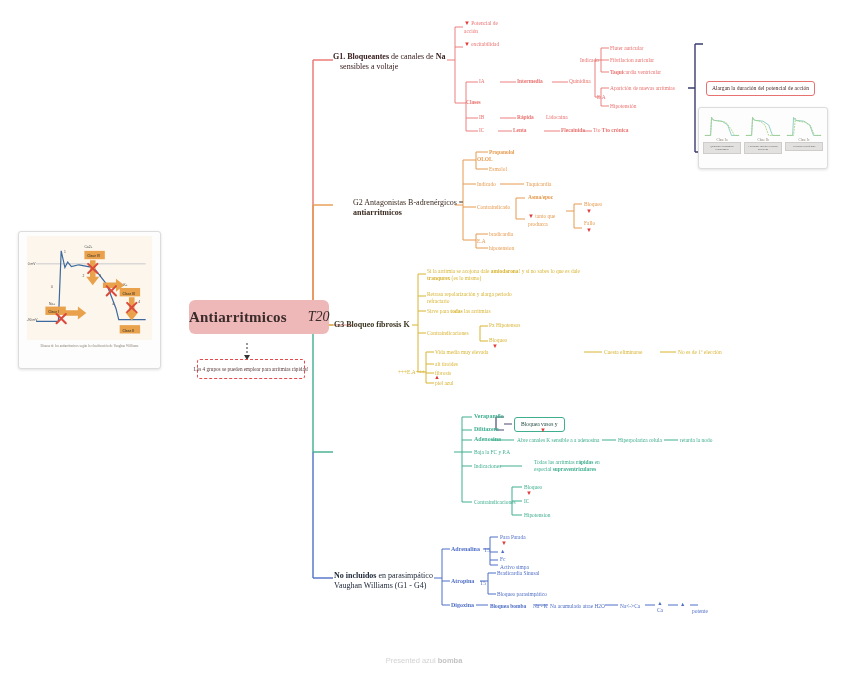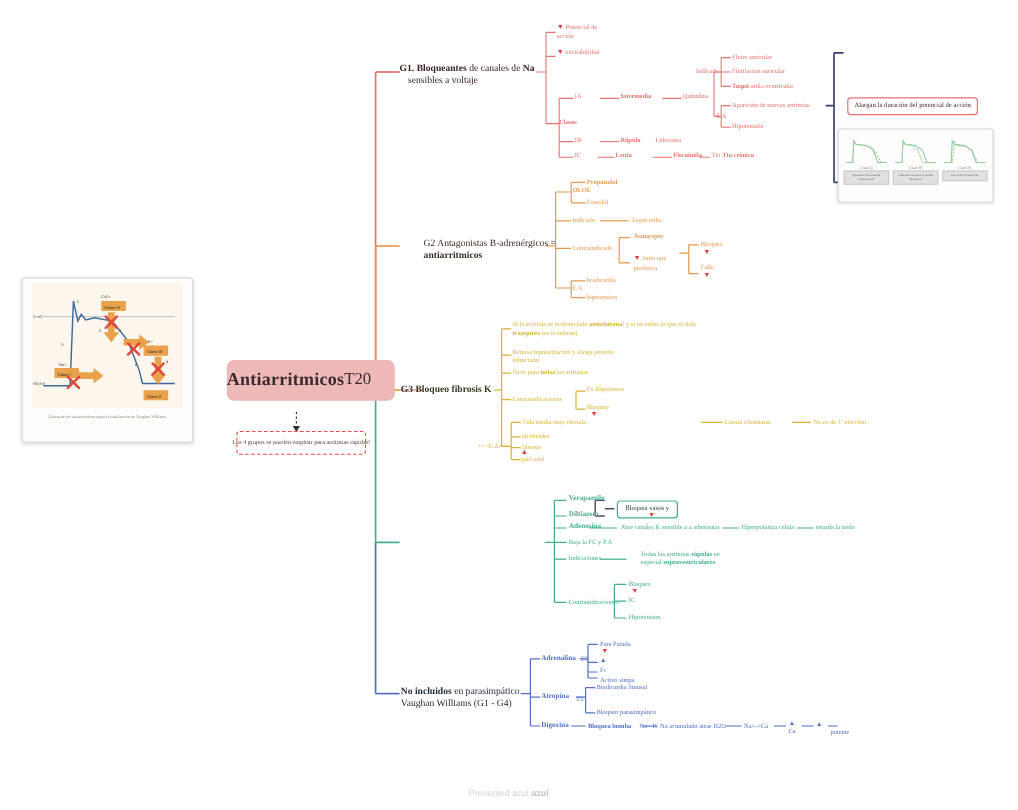--- a/index.html
+++ b/index.html
@@ -12,21 +12,21 @@
   .node{position:absolute;line-height:1.25;white-space:nowrap;}
   b{font-weight:bold;}
   
   #central{
     left:189px;top:300px;width:140px;height:34px;
     background:#eeb7b8;border-radius:6px;
     display:flex;align-items:center;justify-content:flex-start;
     font-size:14.5px;color:#3a2b2b;
   }
   #central .big{font-weight:bold;font-size:15px;letter-spacing:.2px;}
-  #central .t20{font-weight:normal;font-size:14px;margin-left:0;}
+  #central .t20{font-weight:normal;font-size:14px;margin-left:21px;font-style:italic;}
   #note{
     left:197px;top:359px;width:108px;height:20px;
     border:1px dashed #e8484a;border-radius:3px;
     display:flex;align-items:center;justify-content:center;text-align:center;
     font-size:5.2px;color:#5a3a3a;padding:1px 2px;box-sizing:border-box;
   }
   
   .c-red{color:#e8726f;}
   .c-orange{color:#e59a4e;}
   .c-yellow{color:#d9b433;}
@@ -328,15 +328,15 @@
   <div class="node lbl c-blue" style="left:533px;top:603px;">Na - K</div>
   <div class="node lbl c-blue" style="left:550px;top:603px;">Na acumulado atrae H2O</div>
   <div class="node lbl c-blue" style="left:620px;top:603px;">Na&lt;-&gt;Ca</div>
   <div class="node lbl c-blue" style="left:657px;top:600px;text-align:center;">
     ▲<br><span>Ca</span>
   </div>
   <div class="node lbl c-blue" style="left:680px;top:601px;">▲</div>
   <div class="node lbl c-blue" style="left:692px;top:608px;">potente</div>
 
   <div class="footer">
-    <span>Presented azul </span><b>azul</b>
+    <span>Presented azul </span><b>bomba</b>
   </div>
 </div>
 
 </body></html>

